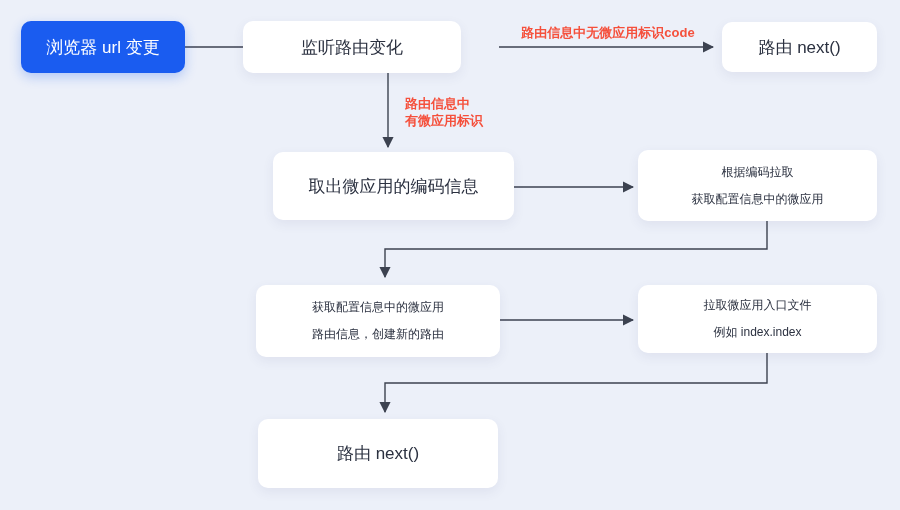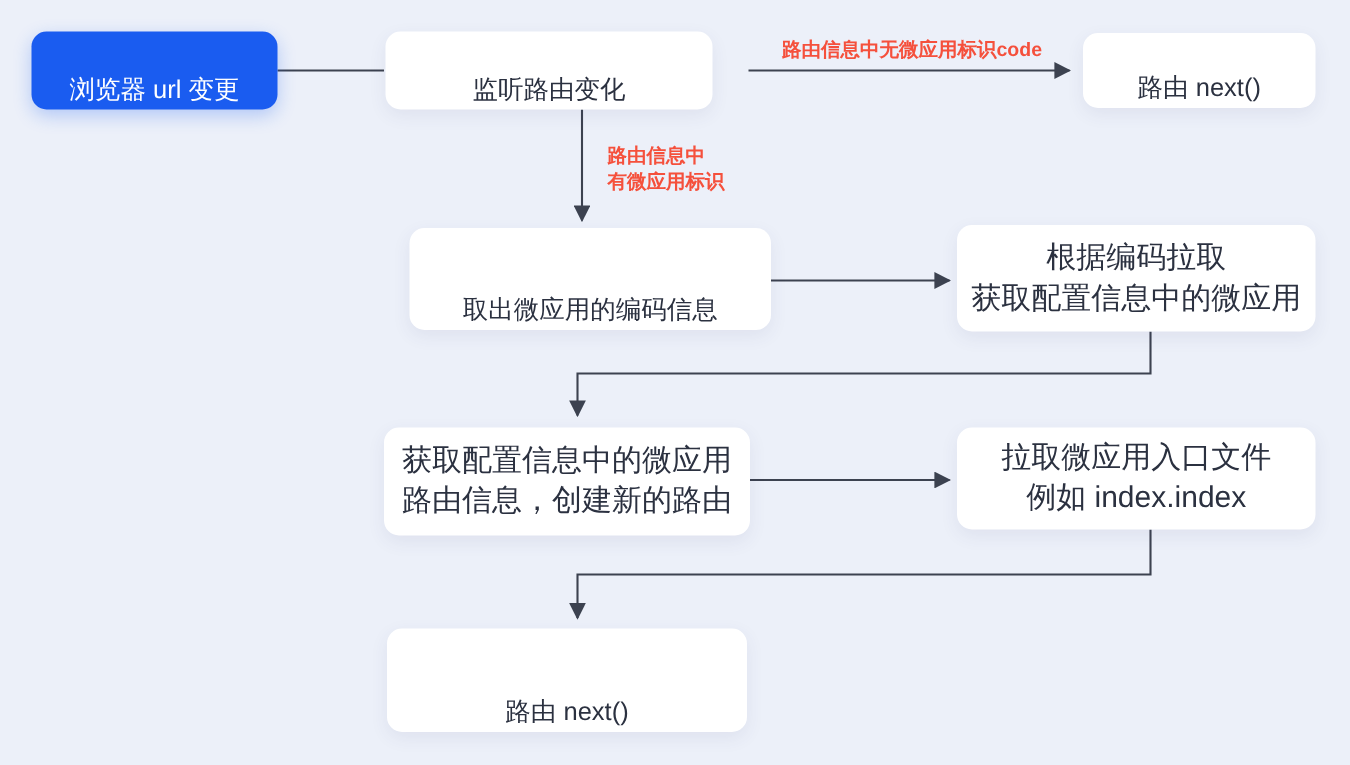--- a/index.html
+++ b/index.html
@@ -12,27 +12,27 @@
   }
   .node{
     position:absolute;
     background:#ffffff;
     border-radius:10px;
     display:flex;
     flex-direction:column;
     align-items:center;
     justify-content:center;
     color:#2b3140;
-    font-size:20px;
+    font-size:12px;
     line-height:27px;
     text-align:center;
     box-shadow:0 4px 12px rgba(60,70,110,0.08);
     white-space:nowrap;
   }
-  .node.single{font-size:17px;justify-content:flex-end;}
+  .node.single{font-size:17px;}
   .node.start{
     background:#1a5cf0;
     color:#ffffff;
     font-size:17px;
     box-shadow:0 4px 12px rgba(26,92,240,0.28);
   }
   .edge-label{
     position:absolute;
     color:#f5503c;
     font-size:13px;
@@ -60,21 +60,21 @@
     <path d="M498 187 H633" stroke="#3c4250" stroke-width="1.4" fill="none" marker-end="url(#arrow)"></path>
     <path d="M767 221 V249 H385 V277" stroke="#3c4250" stroke-width="1.4" fill="none" marker-end="url(#arrow)"></path>
     <path d="M500 320 H633" stroke="#3c4250" stroke-width="1.4" fill="none" marker-end="url(#arrow)"></path>
     <path d="M767 353 V383 H385 V412" stroke="#3c4250" stroke-width="1.4" fill="none" marker-end="url(#arrow)"></path>
   </svg>
 
   <div class="node start single" style="left:21px;top:21px;width:164px;height:52px;">
     <span>浏览器 url 变更</span>
   </div>
 
-  <div class="node single" style="left:257px;top:21px;width:218px;height:52px;">
+  <div class="node single" style="left:243px;top:21px;width:218px;height:52px;">
     <span>监听路由变化</span>
   </div>
 
   <div class="node single" style="left:722px;top:22px;width:155px;height:50px;">
     <span>路由 next()</span>
   </div>
 
   <div class="node single" style="left:273px;top:152px;width:241px;height:68px;">
     <span>取出微应用的编码信息</span>
   </div>

